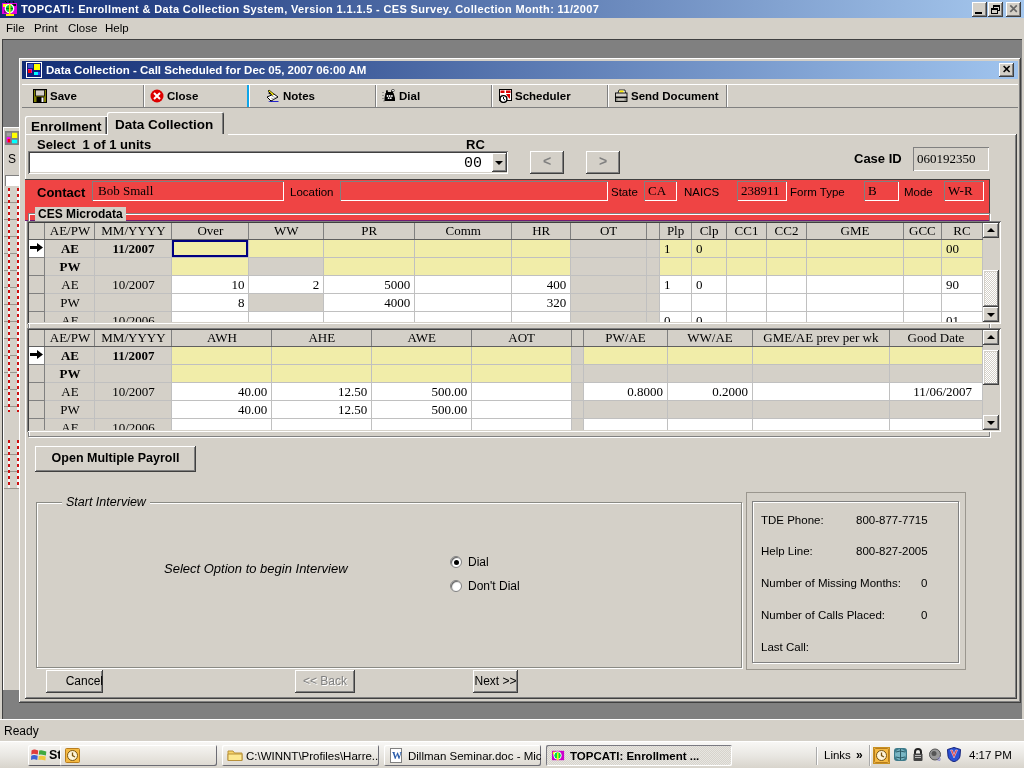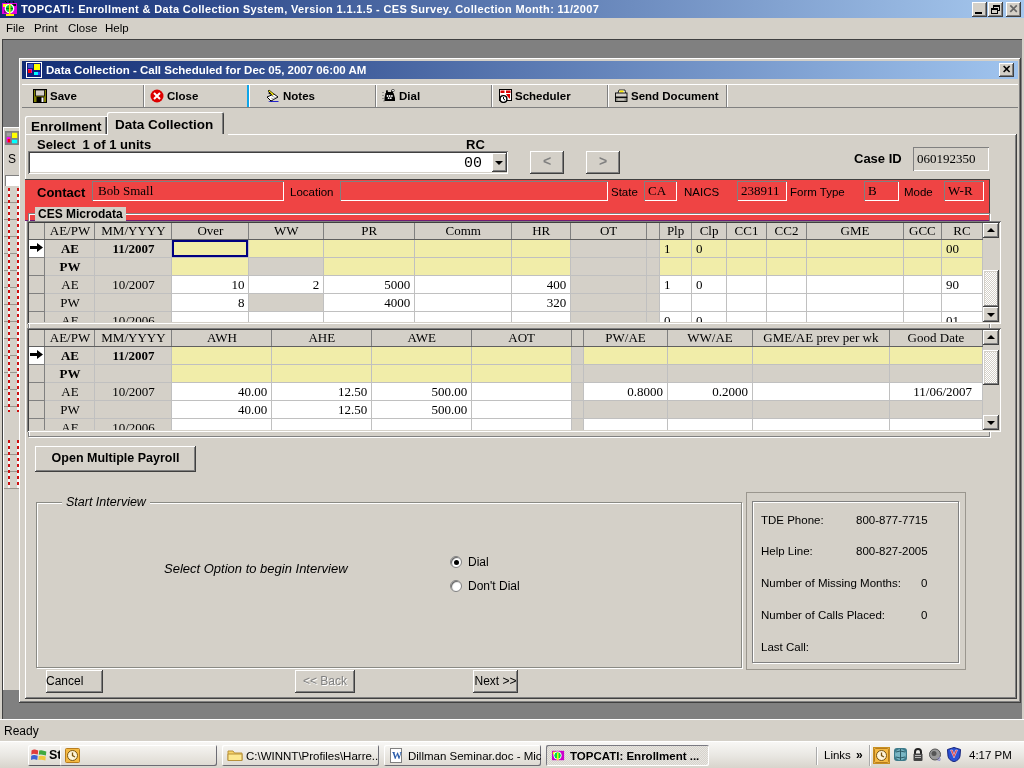--- a/index.html
+++ b/index.html
@@ -495,21 +495,21 @@
   <div class="abs" style="left:736px;top:380px;font-size:11.5px;">TDE Phone:</div>
         <div class="abs" style="left:831px;top:380px;font-size:11.5px;">800-877-7715</div>
   <div class="abs" style="left:736px;top:411px;font-size:11.5px;">Help Line:</div>
         <div class="abs" style="left:831px;top:411px;font-size:11.5px;">800-827-2005</div>
   <div class="abs" style="left:736px;top:443px;font-size:11.5px;">Number of Missing Months:</div>
         <div class="abs" style="left:896px;top:443px;font-size:11.5px;">0</div>
   <div class="abs" style="left:736px;top:475px;font-size:11.5px;">Number of Calls Placed:</div>
         <div class="abs" style="left:896px;top:475px;font-size:11.5px;">0</div>
   <div class="abs" style="left:736px;top:507px;font-size:11.5px;">Last Call:</div>
 
-  <div class="abs btn" style="left:21px;top:536px;width:57px;height:23px;text-align:left;line-height:22px;font-size:12px;">Cancel</div>
+  <div class="abs btn" style="left:21px;top:536px;width:57px;height:23px;text-align:right;line-height:22px;font-size:12px;">Cancel</div>
   <div class="abs btn" style="left:270px;top:536px;width:60px;height:23px;text-align:center;line-height:22px;font-size:12px;color:#808080;text-shadow:1px 1px 0 #fff;">&lt;&lt; Back</div>
   <div class="abs btn" style="left:448px;top:536px;width:45px;height:23px;text-align:center;line-height:22px;font-size:12px;">Next &gt;&gt;</div>
  </div>
 </div>
 
 <div class="abs" style="left:0;top:719px;width:1024px;height:22px;background:#d4d0c8;box-shadow:inset 0 1px 0 #fff;">
  <div class="abs" style="left:4px;top:5px;font-size:12px;">Ready</div>
 </div>
 
 <div class="abs" style="left:0;top:741px;width:1024px;height:27px;background:linear-gradient(to bottom,#f8f7f5,#e8e6e1 55%,#d8d4cc);border-top:1px solid #fff;">
@@ -537,21 +537,21 @@
           </svg></span>
         <div class="abs" style="left:24px;top:5px;font-size:11.5px;white-space:nowrap;">C:\WINNT\Profiles\Harre...</div>
       </div>
 <div class="abs" style="left:384px;top:3px;width:157px;height:21px;border-radius:2px;overflow:hidden;background:linear-gradient(to bottom,#f6f5f2,#ddd9d1);box-shadow:inset -1px -1px 0 #6c6c74, inset 1px 1px 0 #fff;">
         <span class="abs" style="left:5px;top:3px;"><svg width="14" height="15" viewBox="0 0 14 15">
             <rect x="1.5" y="0.5" width="11" height="14" fill="#fff" stroke="#808080"></rect>
             <text x="3" y="11" font-size="10" font-weight="bold" fill="#2a5caa" font-family="Liberation Serif">W</text>
           </svg></span>
         <div class="abs" style="left:24px;top:5px;font-size:11.5px;white-space:nowrap;">Dillman Seminar.doc - Mic...</div>
       </div>
-<div class="abs" style="left:546px;top:3px;width:163px;height:21px;border-radius:2px;overflow:hidden;background:conic-gradient(#e8e6e1 25%,#d6d3cc 0 50%,#e8e6e1 0 75%,#d6d3cc 0) 0 0/2px 2px;box-shadow:inset 1px 1px 0 #7a7a82, inset -1px -1px 0 #fff;">
+<div class="abs" style="left:546px;top:3px;width:186px;height:21px;border-radius:2px;overflow:hidden;background:conic-gradient(#e8e6e1 25%,#d6d3cc 0 50%,#e8e6e1 0 75%,#d6d3cc 0) 0 0/2px 2px;box-shadow:inset 1px 1px 0 #7a7a82, inset -1px -1px 0 #fff;">
         <span class="abs" style="left:5px;top:3px;"><svg width="15" height="15" viewBox="0 0 16 16">
             <rect x="1" y="3" width="13" height="10" fill="#cc00cc"></rect>
             <rect x="2" y="4" width="4" height="3" fill="#ffff00"></rect>
             <circle cx="7" cy="8" r="4" fill="#00dd44" stroke="#fff" stroke-width="1"></circle>
             <rect x="6.5" y="5" width="1.5" height="8" fill="#ffff00"></rect>
           </svg></span>
         <div class="abs b" style="left:24px;top:5px;font-size:11.5px;white-space:nowrap;">TOPCATI: Enrollment ...</div>
       </div>
 
  <div class="abs" style="left:816px;top:5px;width:1px;height:18px;background:#aaa;box-shadow:1px 0 0 #fff;"></div>

